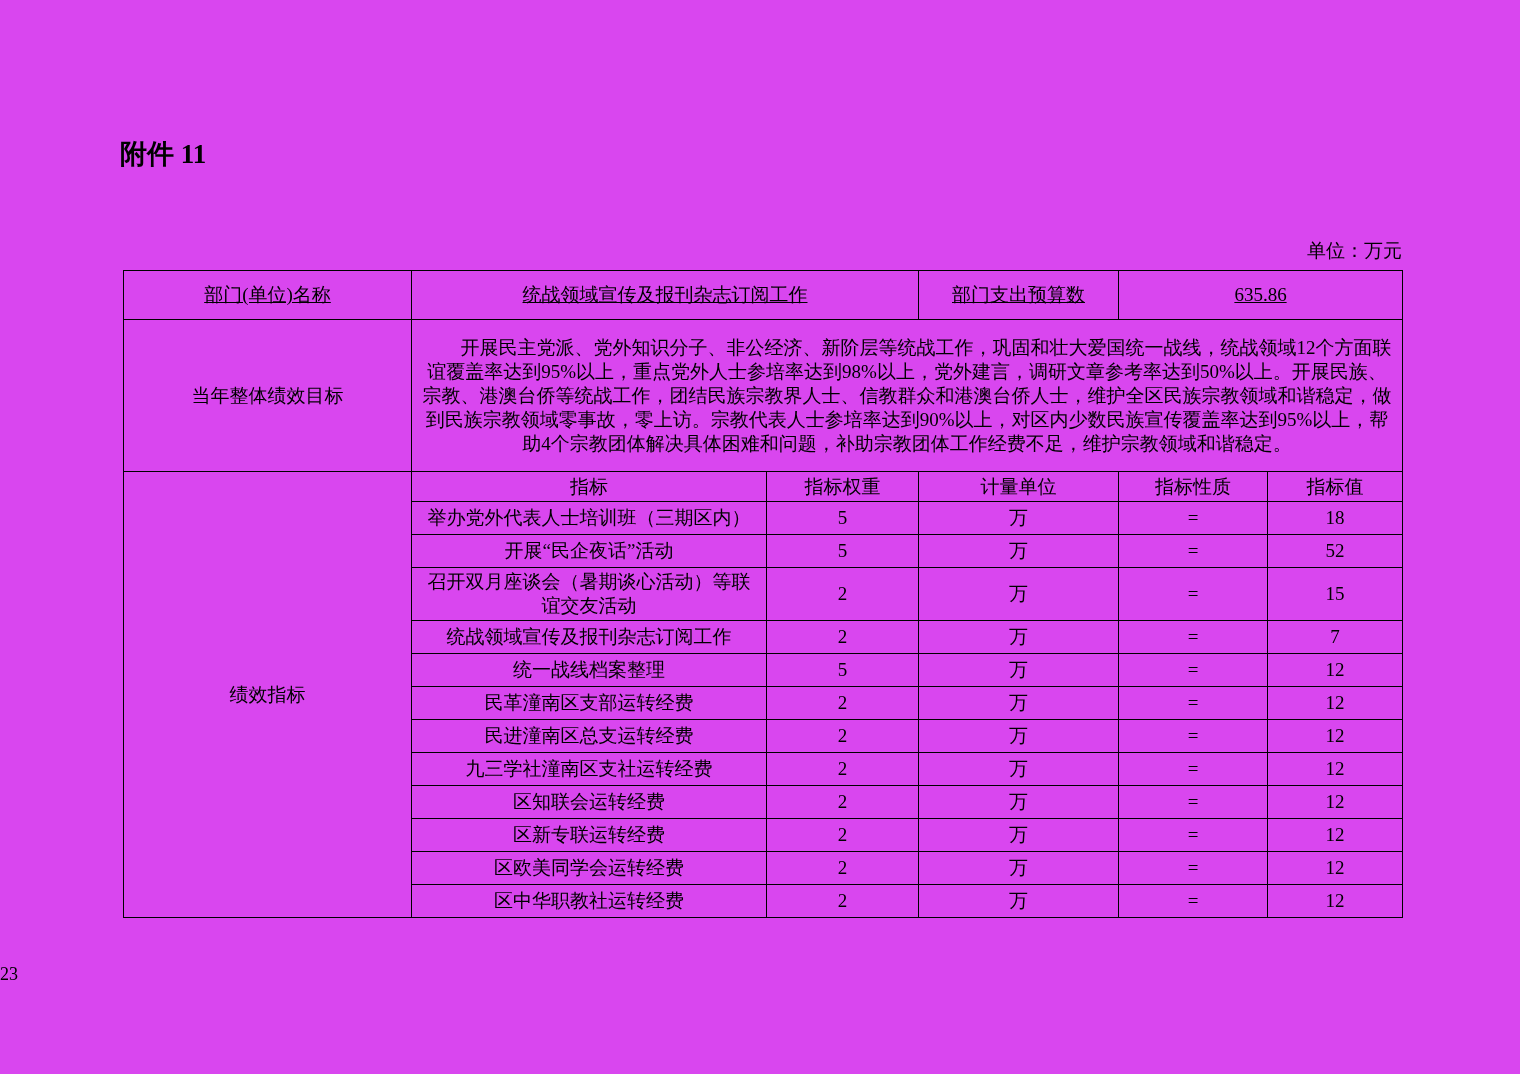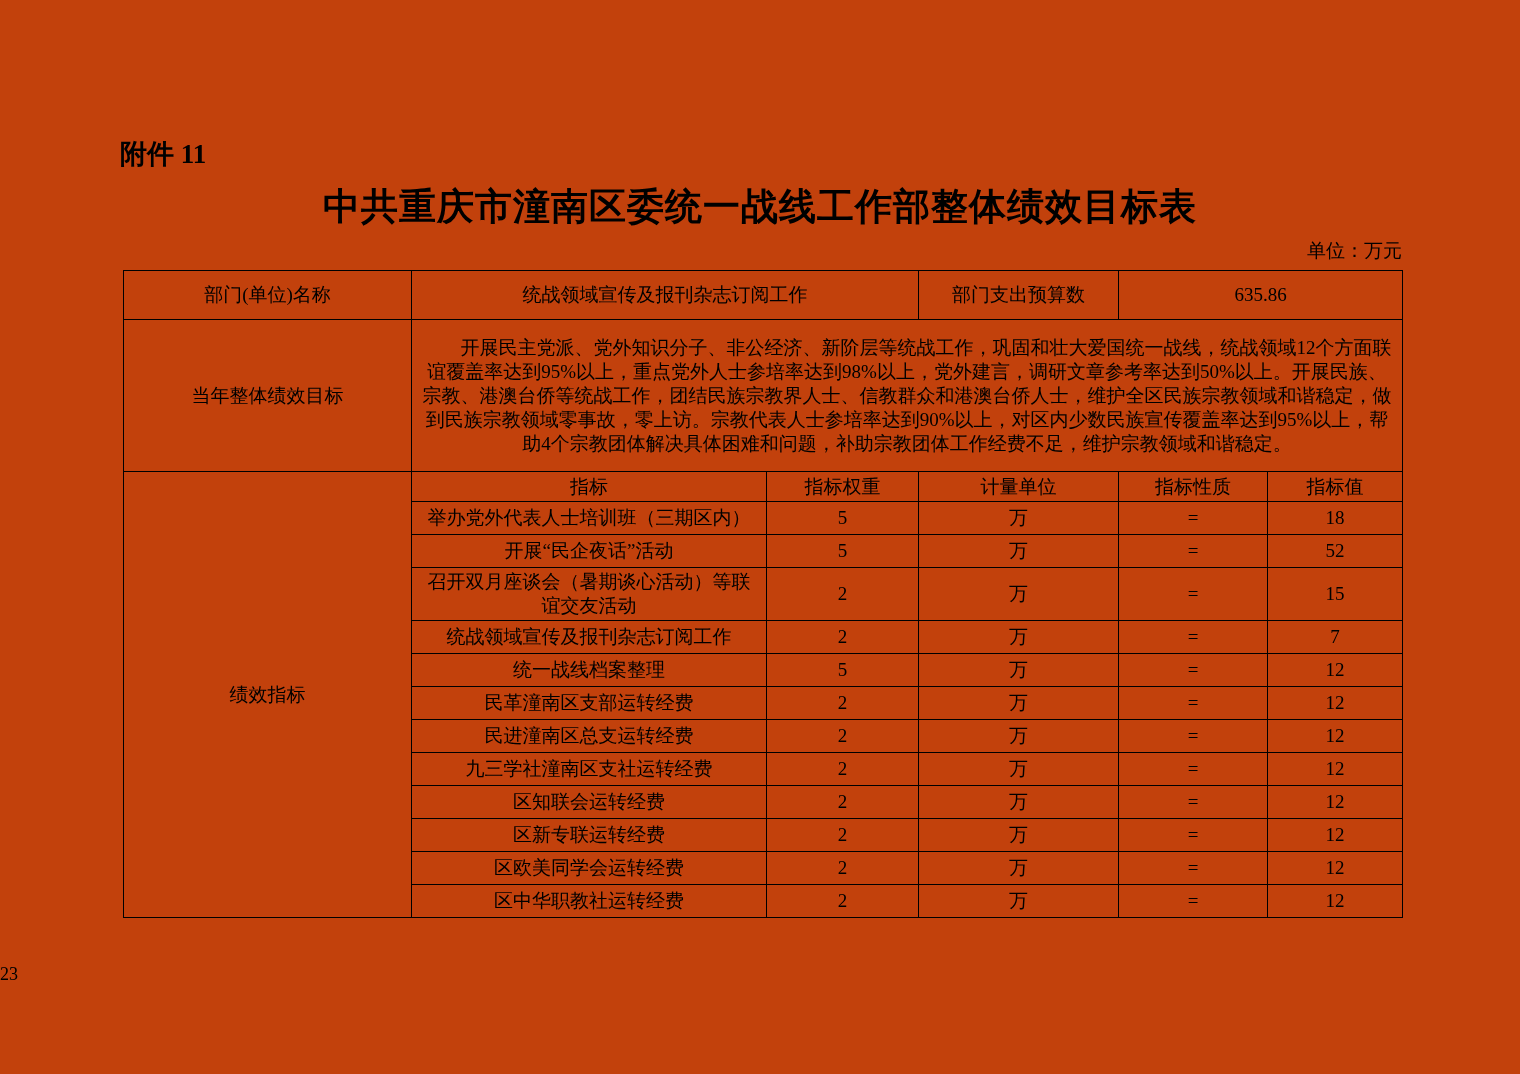--- a/index.html
+++ b/index.html
@@ -1,21 +1,21 @@
 <!DOCTYPE html>
 <html><head>
 <meta charset="utf-8">
 <style>
   * { margin: 0; padding: 0; box-sizing: border-box; }
   html, body { background: #e8e8e8; }
   .page {
     position: relative;
     width: 1520px;
     height: 1074px;
-    background: #c2410c;
+    background: #d946ef;
     font-family: "Liberation Serif", "DejaVu Serif", serif;
     color: #000000;
     overflow: hidden;
     margin: 0 auto;
   }
   .attachment-label {
     position: absolute;
     left: 120px;
     top: 136px;
     font-size: 27px;
@@ -50,21 +50,21 @@
   }
   table.main-table td, table.main-table th {
     border: 1px solid #000;
     text-align: center;
     vertical-align: middle;
     padding: 2px 8px;
     font-weight: normal;
     line-height: 24px;
     overflow: hidden;
   }
-  tr.info-row td { height: 49px; }
+  tr.info-row td { height: 49px; text-decoration: underline; }
   tr.goal-row td { height: 152px; }
   tr.ind-header td { height: 30px; margin-top: 40px; }
   tr.ind-row td { height: 33px; margin-top: 23px; }
   td.goal-text {
     text-align: justify;
     text-indent: 2em;
     line-height: 30px;
     padding: 4px 10px 4px 10px;
     vertical-align: top;
   }
@@ -84,21 +84,20 @@
     font-size: 18px;
   }
 </style>
 </head>
 <body>
 
 <div class="page">
 
   <div class="attachment-label">附件 11</div>
 
-  <div class="doc-title">中共重庆市潼南区委统一战线工作部整体绩效目标表</div>
 
   <div class="unit-note">单位：万元</div>
 
   <table class="main-table">
     <colgroup>
       <col style="width:288px">
       <col style="width:355px">
       <col style="width:152px">
       <col style="width:200px">
       <col style="width:149px">

